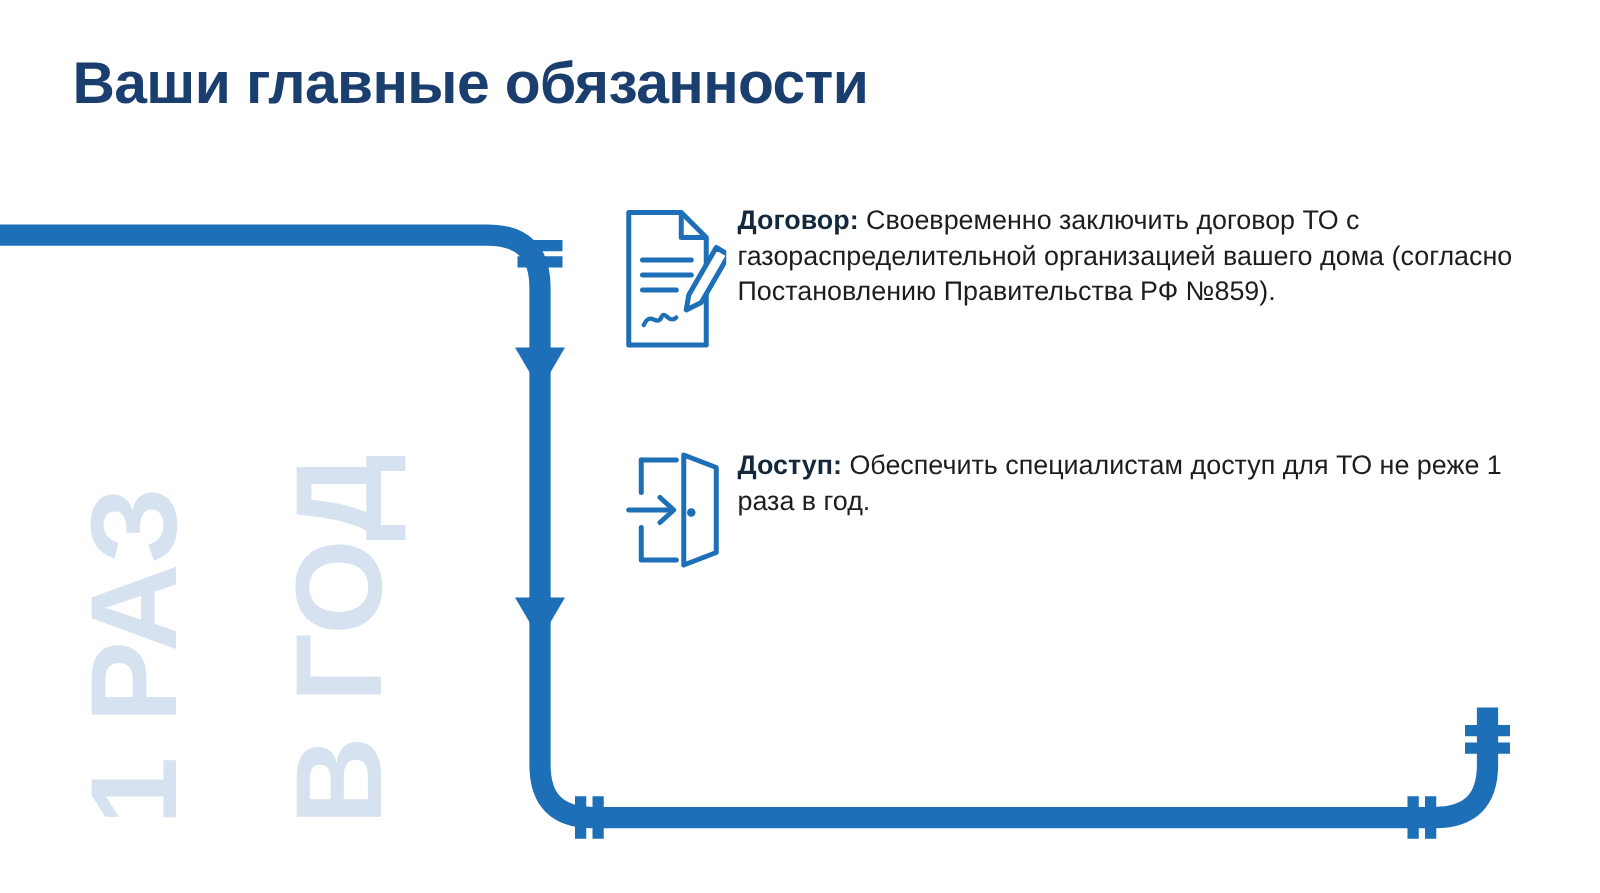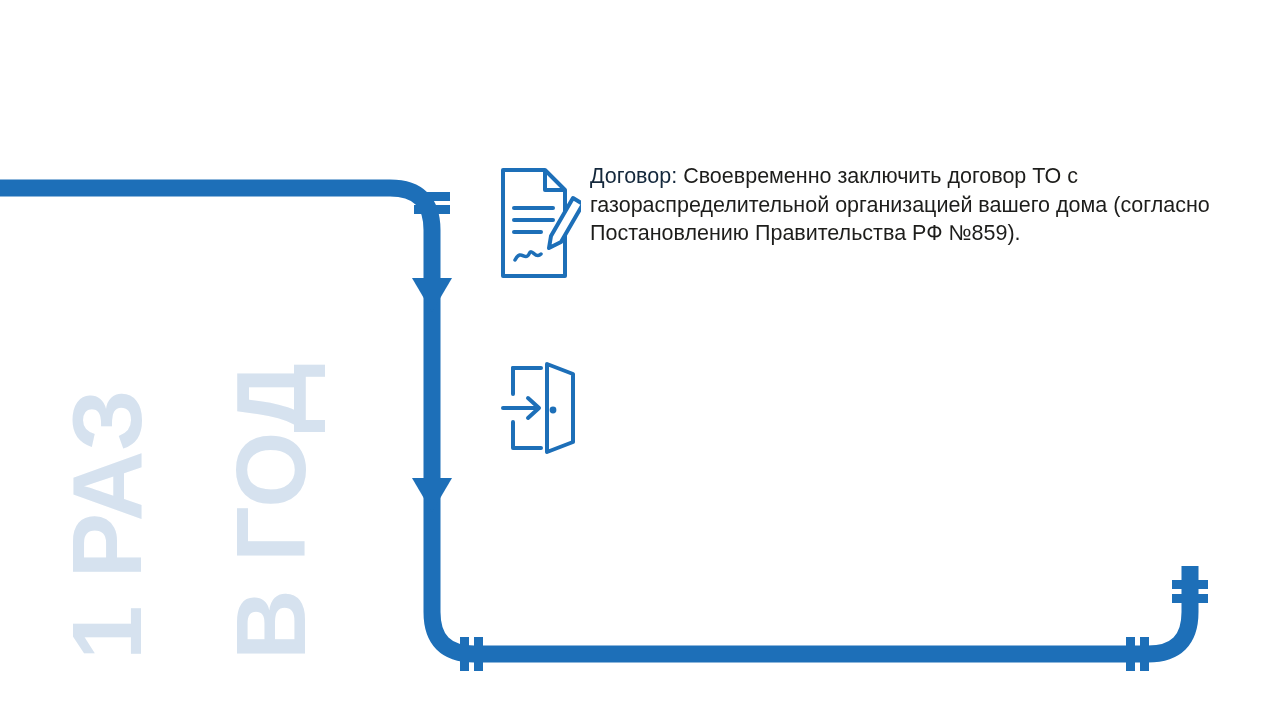--- a/index.html
+++ b/index.html
@@ -77,34 +77,35 @@
     padding-top: 2px;
   }
   .item-text {
     font-size: 21.5px;
     line-height: 1.33;
     color: #1d1d1b;
     max-width: 640px;
   }
   .item-text b {
     color: #14283c;
-    font-weight: normal;
+    font-weight: bold;
   }
 
   #item-1 { left: 486px; top: 162px; }
   #item-2 { left: 486px; top: 358px; }
   #item-3 { left: 486px; top: 525px; }
 
   #item-1 .item-text { max-width: 650px; }
 </style>
 </head>
 <body>
 
 <div id="slide">
 
+  <div id="title">Ваши главные обязанности</div>
 
   <div class="bg-word" id="bg-word-1">1 РАЗ</div>
   <div class="bg-word" id="bg-word-2">В ГОД</div>
 
   <svg id="pipe" viewBox="0 0 1280 714" xmlns="http://www.w3.org/2000/svg">
 
     <path d="M -10 188 L 390 188 Q 432 188 432 230 L 432 612 Q 432 654 474 654 L 1148 654 Q 1190 654 1190 612 L 1190 566" fill="none" stroke="#1d6fb8" stroke-width="17" stroke-linecap="butt"></path>
 
     <rect x="414" y="192" width="36" height="9" fill="#1d6fb8"></rect>
     <rect x="414" y="205" width="36" height="9" fill="#1d6fb8"></rect>
@@ -141,16 +142,19 @@
       <svg width="86" height="96" viewBox="0 0 86 96" xmlns="http://www.w3.org/2000/svg">
         <path d="M18 8 H46" fill="none" stroke="#1d6fb8" stroke-width="4" stroke-linecap="round"></path>
         <path d="M18 8 V34" fill="none" stroke="#1d6fb8" stroke-width="4" stroke-linecap="round"></path>
         <path d="M18 62 V88 H46" fill="none" stroke="#1d6fb8" stroke-width="4" stroke-linecap="round" stroke-linejoin="round"></path>
         <path d="M52 4 L78 14 V82 L52 92 Z" fill="#ffffff" stroke="#1d6fb8" stroke-width="4" stroke-linejoin="round"></path>
         <circle cx="58" cy="50" r="3.4" fill="#1d6fb8"></circle>
         <line x1="8" y1="48" x2="42" y2="48" stroke="#1d6fb8" stroke-width="4" stroke-linecap="round"></line>
         <path d="M33 38 L44 48 L33 58" fill="none" stroke="#1d6fb8" stroke-width="4" stroke-linecap="round" stroke-linejoin="round"></path>
       </svg>
     </div>
+    <div class="item-text">
+      <b>Доступ:</b><span> Обеспечить специалистам доступ для ТО не реже 1 раза в год.</span>
+    </div>
   </div>
 
 
 </div>
 
 </body></html>

